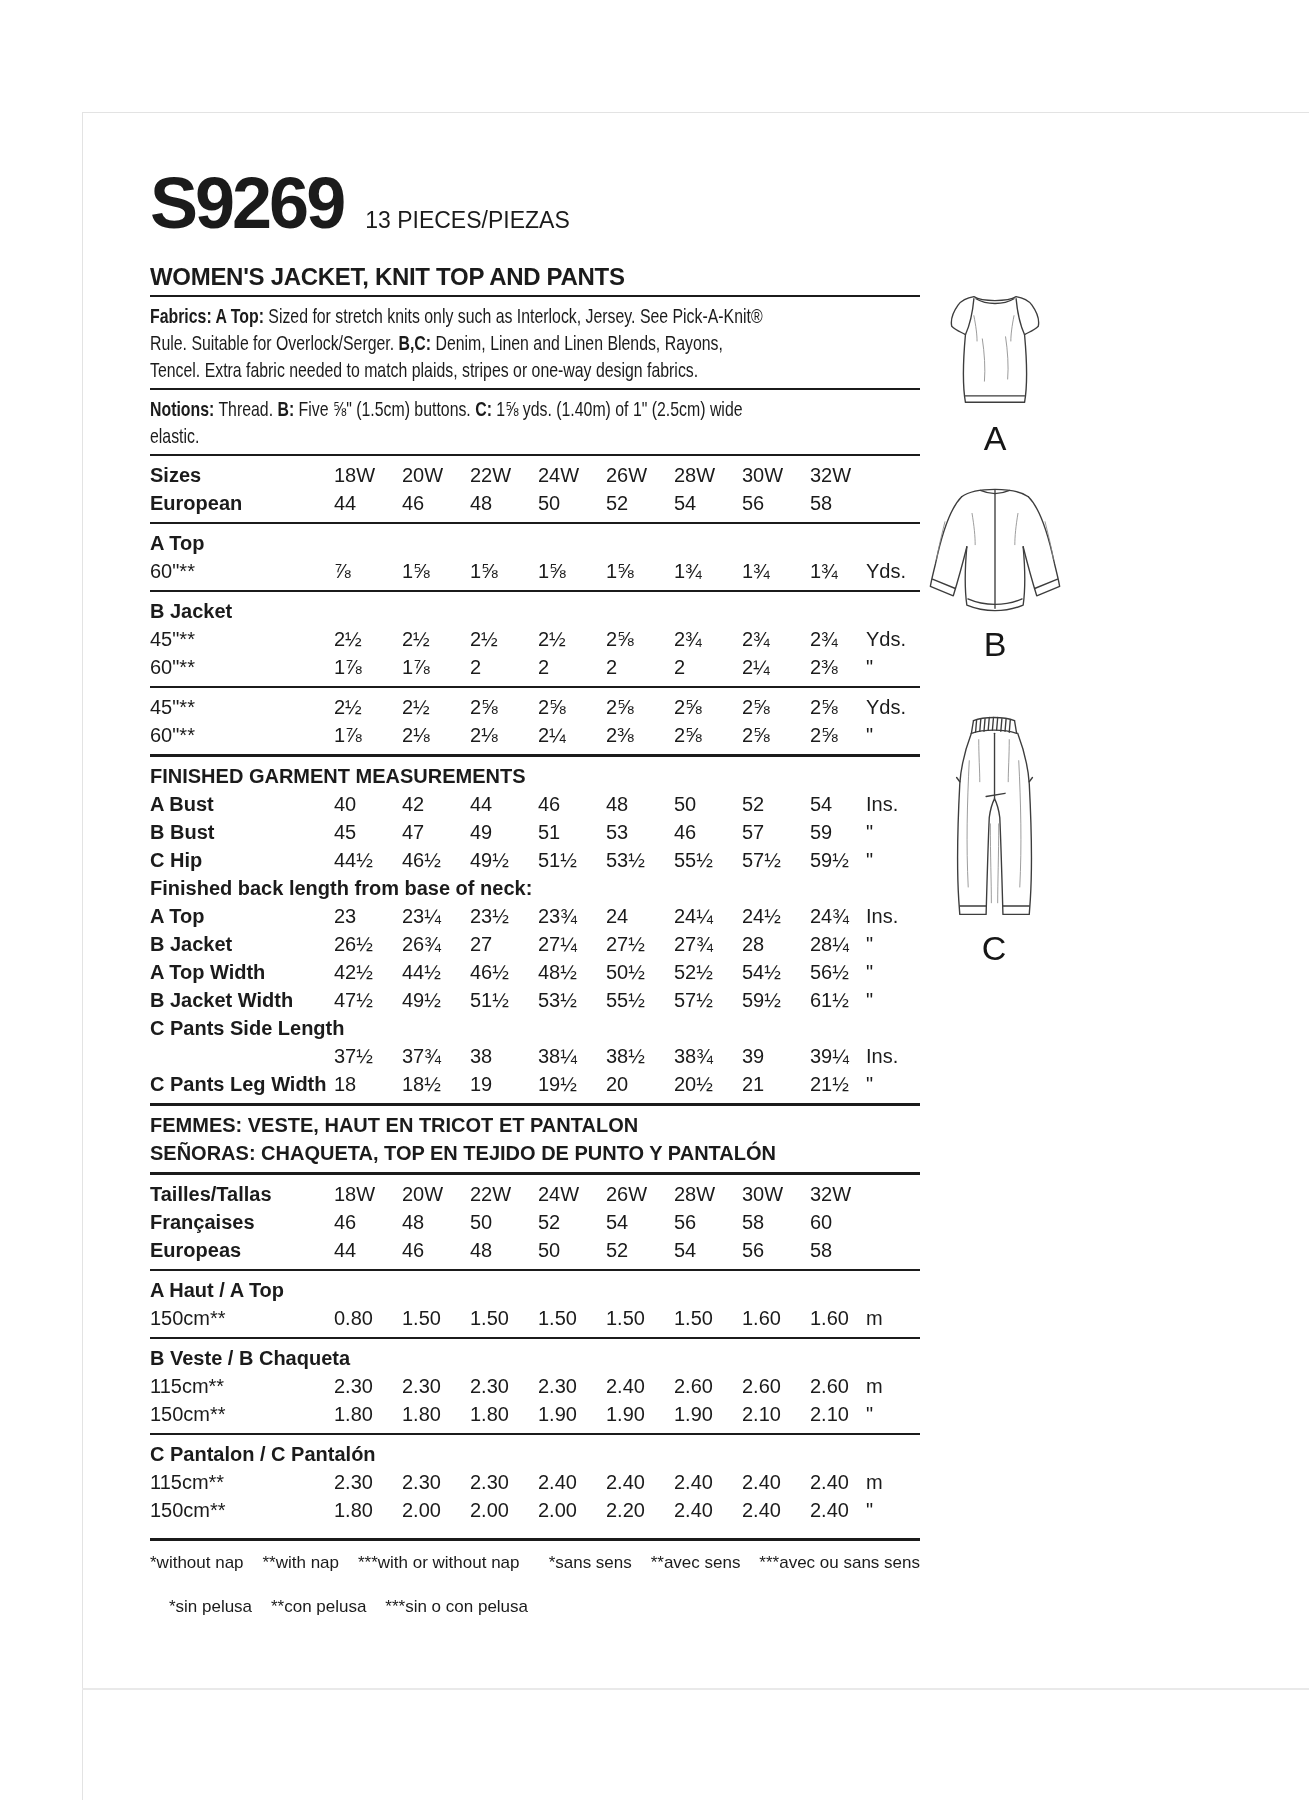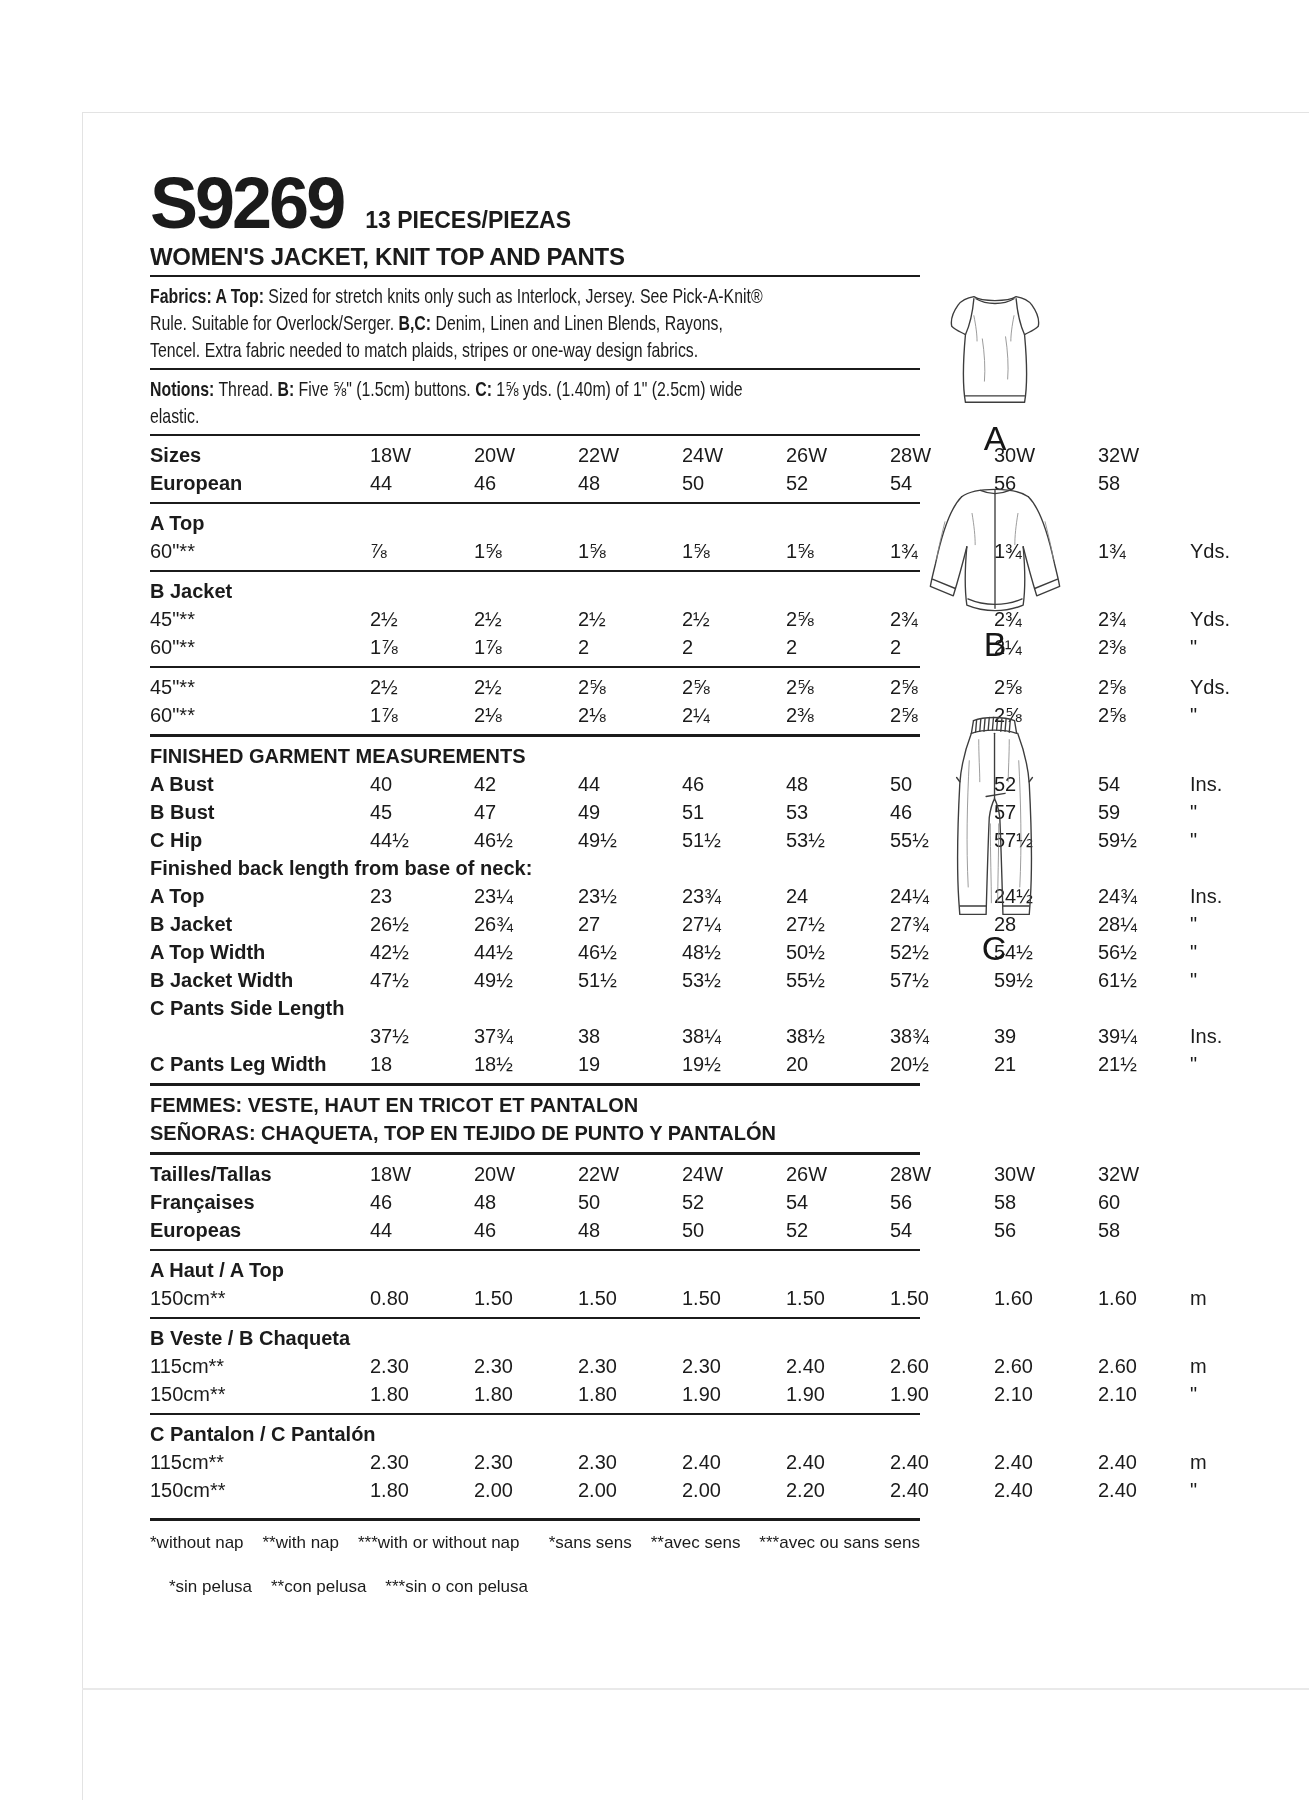--- a/index.html
+++ b/index.html
@@ -10,36 +10,36 @@
   }
   
   .edge-top{position:absolute;left:82px;top:112px;right:0;height:1px;background:#e3e3e3;}
   .edge-left{position:absolute;left:82px;top:112px;bottom:0;width:1px;background:#e3e3e3;}
   .edge-bottom{position:absolute;left:82px;top:1688px;right:0;height:2px;background:#e9e9e9;}
 
   .content{position:absolute;left:150px;top:168px;width:770px;}
 
   .h1row{display:flex;align-items:baseline;gap:22px;}
   .pattern-number{font-size:72px;font-weight:bold;letter-spacing:-3px;line-height:70px;}
-  .pieces{font-size:23px;letter-spacing:0;font-weight:bold;}
-
-  .doc-title{font-size:24px;font-weight:bold;margin-top:6px;line-height:26px;letter-spacing:-0.3px;}
+  .pieces{font-size:23px;letter-spacing:0;}
+
+  .doc-title{font-size:24px;font-weight:bold;margin-top:26px;line-height:26px;letter-spacing:-0.3px;}
 
   .rule{height:2px;background:#1b1b1b;margin:5px 0;}
   .rule.heavy{height:3px;}
 
   .para{
     width:1020px;transform:scaleX(0.755);transform-origin:0 0;
     white-space:pre-wrap;font-size:21px;line-height:27px;letter-spacing:0;
   }
   .para b{letter-spacing:0;}
 
   
   .trow{height:28px;line-height:28px;font-size:20px;white-space:nowrap;}
-  .trow.grid{display:grid;grid-template-columns:184px repeat(7,68px) 52px minmax(0,1fr);gap:36px;}
+  .trow.grid{display:grid;grid-template-columns:184px repeat(7,68px) 52px minmax(0,1fr);}
   .trow.section{font-weight:bold;}
   .lab{overflow:visible;}
   .lab.b{font-weight:bold;}
   .cell{text-align:left;}
   .cell.unit{padding-left:4px;}
 
   
   .fnrule{height:3px;background:#1b1b1b;margin-top:14px;margin-bottom:4px;}
   .fnline{display:flex;justify-content:space-between;font-size:17px;line-height:22px;white-space:pre;margin-top:11px;}
   .fnline2{font-size:17px;line-height:22px;white-space:pre;}

